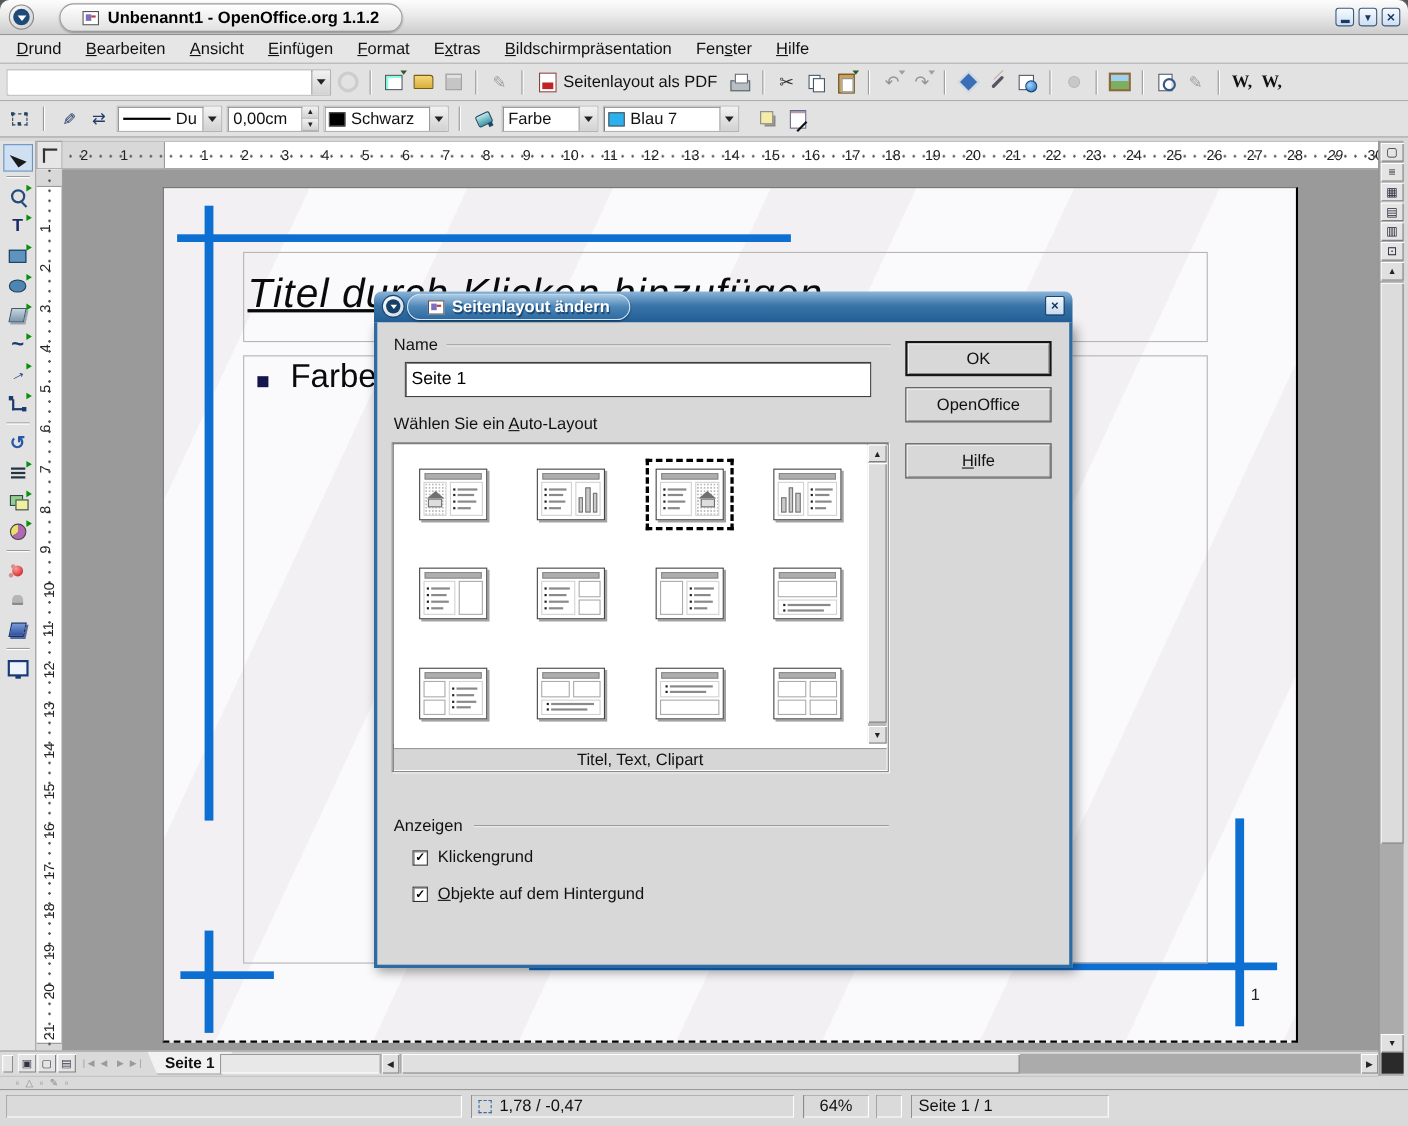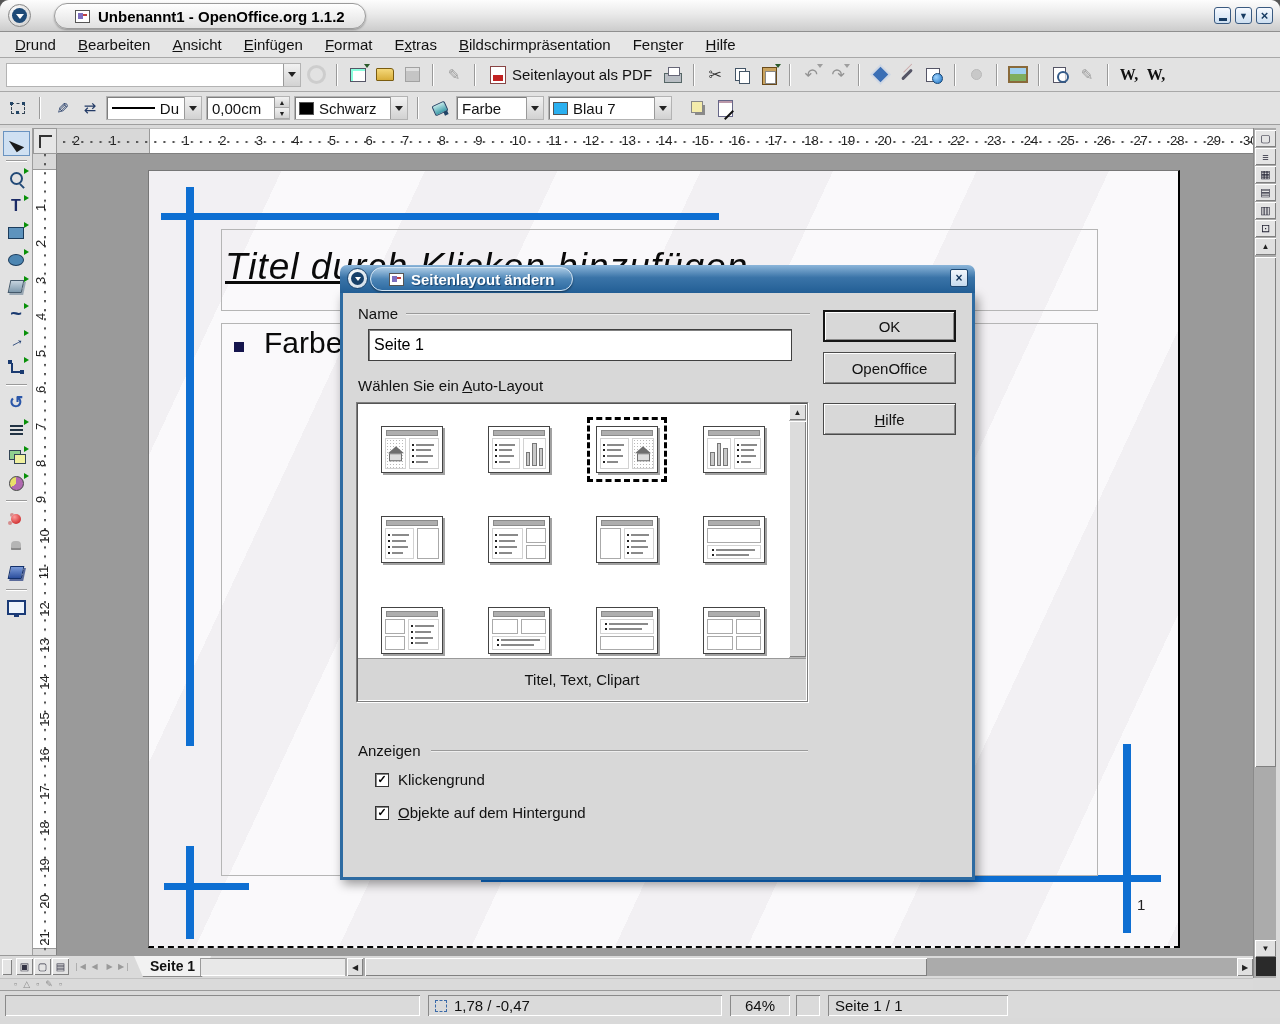--- a/index.html
+++ b/index.html
@@ -202,21 +202,21 @@
   .grp-label { position:absolute; font-size:15px; color:#111; background:#d8d8d8; padding-right:6px; z-index:2; }
   .grp-line { position:absolute; height:0; border-top:1px solid #9a9a9a; border-bottom:1px solid #eee; }
   .namefield { position:absolute; left:25px; top:36px; width:424px; height:32px; background:#fff;
     border:1px solid #404040; box-shadow:inset 1px 1px 0 #808080; }
   .namefield input { width:100%; height:100%; border:none; outline:none; font:16px "Liberation Sans", sans-serif; padding:0 5px; background:transparent; }
   .choose-label { position:absolute; left:15px; top:84px; font-size:15px; }
   .listbox { position:absolute; left:13px; top:109px; width:452px; height:300px; background:#fff;
     border:1px solid #7e7e7e; box-shadow:inset 1px 1px 0 #555, 1px 1px 0 #fff; }
   .layout-grid { position:absolute; left:1px; top:1px; right:19px; height:272px; display:grid;
     grid-template-columns:repeat(4,1fr); grid-template-rows:repeat(3,1fr); place-items:center; background:#fff; }
-  .caption-strip { position:absolute; left:1px; right:1px; bottom:1px; height:42px; background:#d6d6d6;
+  .caption-strip { position:absolute; left:1px; right:1px; bottom:1px; height:20px; background:#d6d6d6;
     border-top:1px solid #999; display:flex; align-items:center; justify-content:center; font-size:15px; }
   .lb-scroll { position:absolute; right:1px; top:1px; width:17px; height:272px; background:#b8b8b8; }
   .lb-up, .lb-down { position:absolute; left:0; width:17px; height:16px; background:#e0e0e0;
     box-shadow:inset 1px 1px 0 #fff, inset -1px -1px 0 #808080; display:flex; align-items:center; justify-content:center; font-size:8px; color:#222; }
   .lb-up { top:0; } .lb-down { bottom:0; }
   .lb-thumb { position:absolute; left:0; top:17px; width:17px; height:236px; background:#dcdcdc;
     box-shadow:inset 1px 1px 0 #fff, inset -1px -1px 0 #808080; }
 
   .thumbwrap { padding:9px; }
   .thumbwrap.sel { border:3px dashed #000; padding:6px; }
@@ -470,28 +470,28 @@
       <span class="rnum" style="left: 525.84px;">12</span>
       <span class="rnum" style="left: 562.41px;">13</span>
       <span class="rnum" style="left: 598.98px;">14</span>
       <span class="rnum" style="left: 635.55px;">15</span>
       <span class="rnum" style="left: 672.12px;">16</span>
       <span class="rnum" style="left: 708.69px;">17</span>
       <span class="rnum" style="left: 745.26px;">18</span>
       <span class="rnum" style="left: 781.83px;">19</span>
       <span class="rnum" style="left: 818.4px;">20</span>
       <span class="rnum" style="left: 854.97px;">21</span>
-      <span class="rnum" style="left: 891.54px; font-style: italic;">22</span>
+      <span class="rnum" style="left: 891.54px;">22</span>
       <span class="rnum" style="left: 928.11px;">23</span>
       <span class="rnum" style="left: 964.68px;">24</span>
       <span class="rnum" style="left: 1001.25px;">25</span>
       <span class="rnum" style="left: 1037.82px;">26</span>
       <span class="rnum" style="left: 1074.39px;">27</span>
       <span class="rnum" style="left: 1110.96px;">28</span>
-      <span class="rnum" style="left: 1147.53px;">29</span>
+      <span class="rnum" style="left: 1147.53px; font-style: italic;">29</span>
       <span class="rnum" style="left: 1184.1px;">30</span>
     </div>
   <div class="vruler" id="vruler">
     <div class="vmargin-top"></div>
     <div class="vmargin-bot"></div>
   <span class="vnum" style="top: 45.57px;">1</span>
       <span class="vnum" style="top: 82.14px;">2</span>
       <span class="vnum" style="top: 118.71px;">3</span>
       <span class="vnum" style="top: 155.28px;">4</span>
       <span class="vnum" style="top: 191.85px;">5</span>

